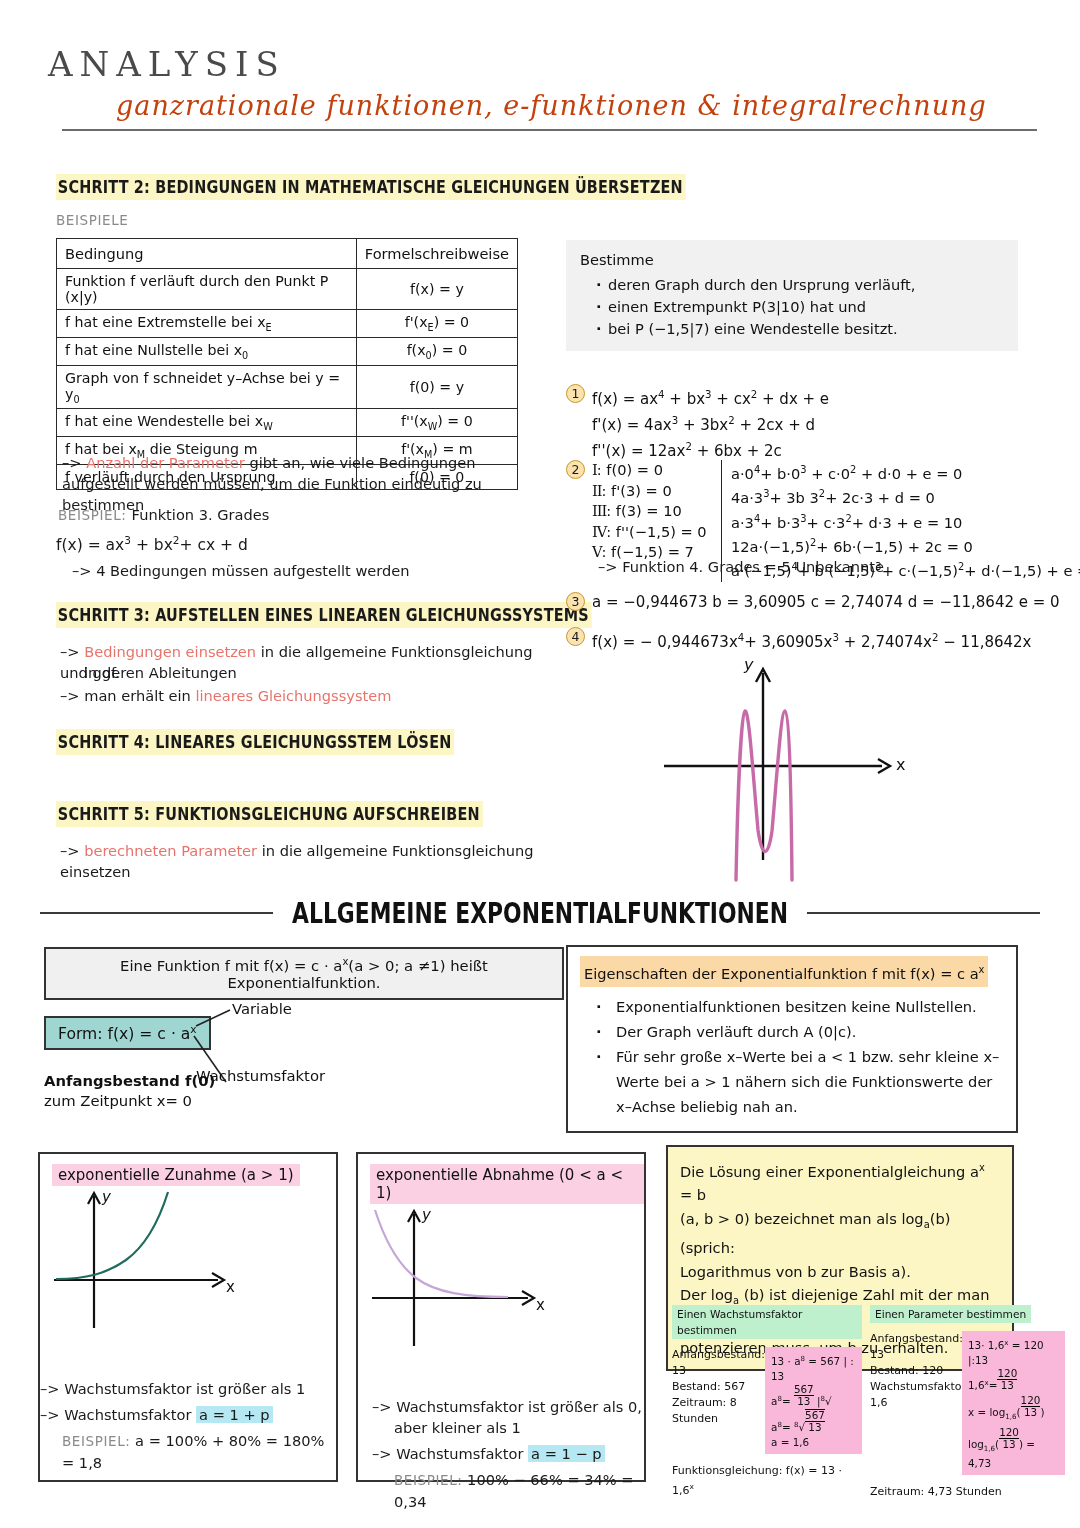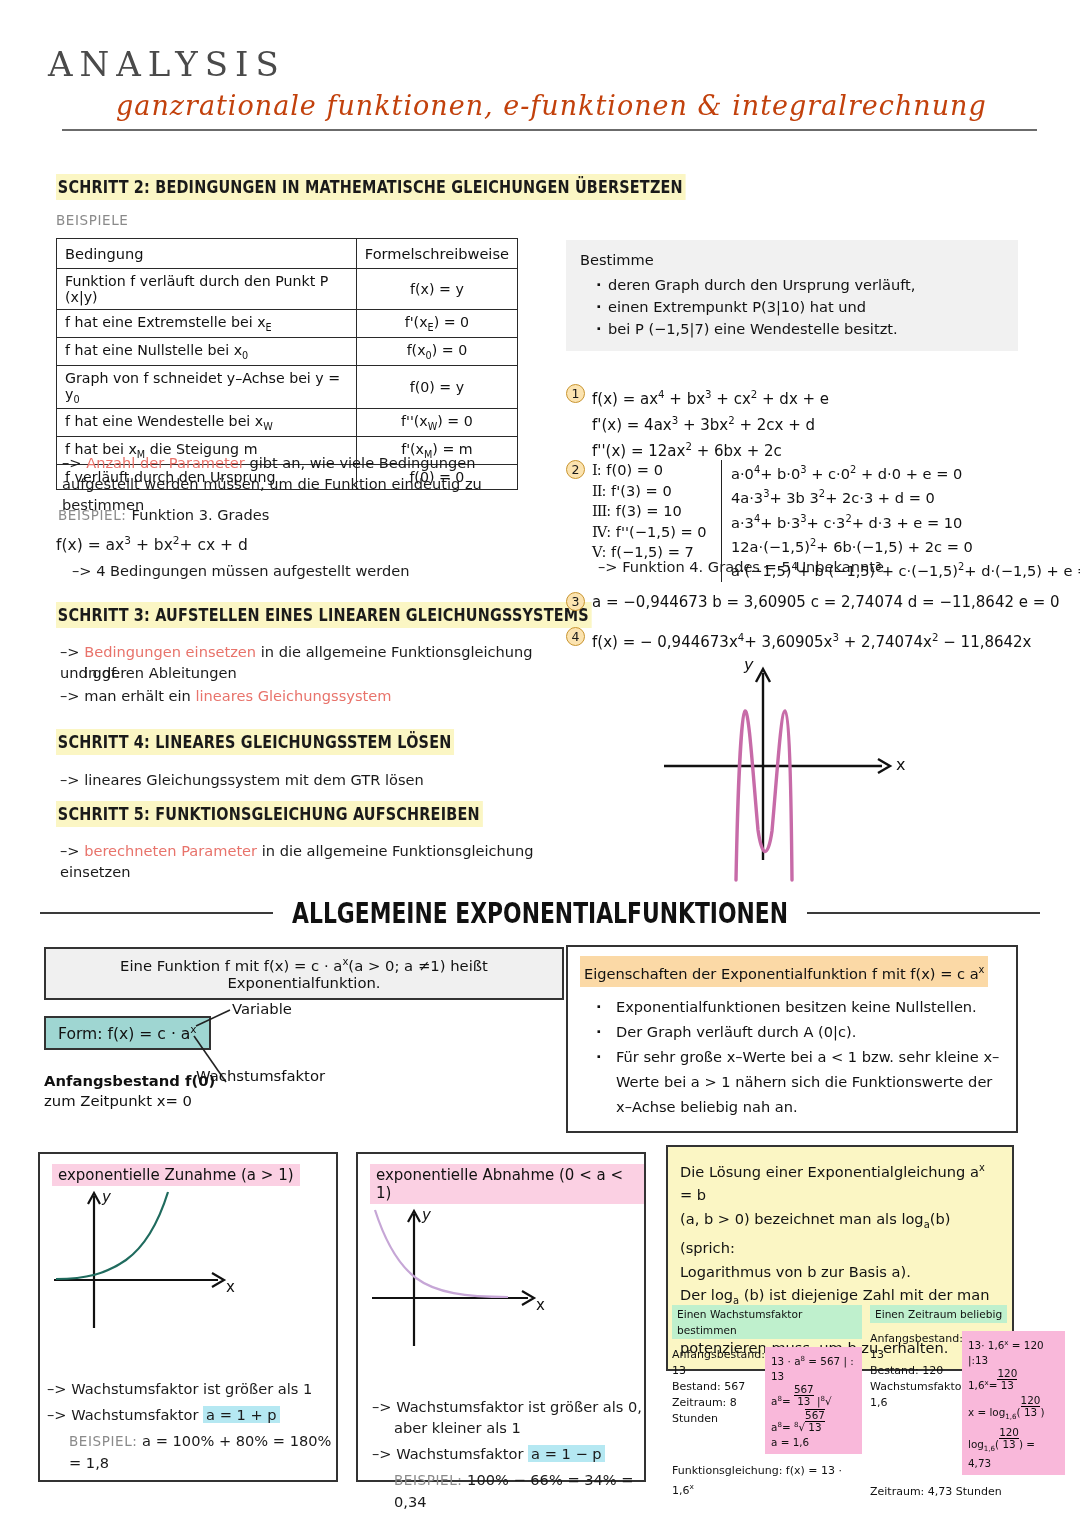--- a/index.html
+++ b/index.html
@@ -222,23 +222,20 @@
   </div>
   <div class="body-txt" style="position:absolute;left:84px;top:662px;">in deren Ableitungen</div>
   <div class="body-txt" style="position:absolute;left:60px;top:685px;">
     <span class="arrow">–&gt;</span> <span>man erhält ein</span>
     <span class="red">lineares Gleichungssystem</span>
   </div>
 
   <div style="position:absolute;left:56px;top:731px;">
     <span class="step-head">SCHRITT 4: LINEARES GLEICHUNGSSTEM LÖSEN</span>
   </div>
-  <div class="body-txt" style="position:absolute;left:60px;top:769px;">
-    <span class="arrow">–&gt;</span> <span>lineares Gleichungssystem mit dem GTR lösen</span>
-  </div>
 
   <div style="position:absolute;left:56px;top:803px;">
     <span class="step-head">SCHRITT 5: FUNKTIONSGLEICHUNG AUFSCHREIBEN</span>
   </div>
   <div class="body-txt" style="position:absolute;left:60px;top:840px;width:500px;">
     <span class="arrow">–&gt;</span> <span class="red">berechneten Parameter</span>
     <span>in die allgemeine Funktionsgleichung einsetzen</span>
   </div>
 
   <div class="bestimme">
@@ -349,21 +346,21 @@
       <svg width="290" height="150" viewBox="0 0 290 150">
         <line x1="54" y1="10" x2="54" y2="142" stroke="#111" stroke-width="2.2"></line>
         <polyline points="48,18 54,7 60,18" fill="none" stroke="#111" stroke-width="2.2"></polyline>
         <line x1="14" y1="94" x2="178" y2="94" stroke="#111" stroke-width="2.2"></line>
         <polyline points="172,87 184,94 172,101" fill="none" stroke="#111" stroke-width="2.2"></polyline>
         <path d="M 16,93 C 46,93 66,88 86,74 C 104,61 118,38 128,6" fill="none" stroke="#1f6b5e" stroke-width="2.2"></path>
       </svg>
       <div style="position:absolute;left:62px;top:2px;font-size:15px;font-style:italic;">y</div>
       <div style="position:absolute;left:186px;top:92px;font-size:15px;">x</div>
     </div>
-    <div class="body-txt" style="padding:42px 0 0 7px;">
+    <div class="body-txt" style="padding:42px 0 0 0;">
       <div>
         <span class="arrow">–&gt;</span> <span>Wachstumsfaktor ist größer als 1</span>
       </div>
       <div style="margin-top:5px;">
         <span class="arrow">–&gt;</span> <span>Wachstumsfaktor</span>
         <span class="cyanhl">a = 1 + p</span>
       </div>
       <div style="margin-top:5px;padding-left:22px;">
         <span class="lbl-caps">BEISPIEL:</span>
         <span>a = 100% + 80% = 180% = 1,8</span>
@@ -424,21 +421,21 @@
         <div>13 · a<sup>8</sup> = 567 | : 13</div>
         <div>a<sup>8</sup>= <span style="display:inline-block;text-align:center;"><span style="border-bottom:1px solid #000;display:block;line-height:11px;">567</span><span style="display:block;line-height:11px;">13</span></span> |<sup>8</sup>√</div>
         <div>a<sup>8</sup>= <sup>8</sup>√<span style="display:inline-block;text-align:center;border-top:1px solid #000;"><span style="border-bottom:1px solid #000;display:block;line-height:11px;">567</span><span style="display:block;line-height:11px;">13</span></span></div>
         <div>a = 1,6</div>
       </div>
     </div>
     <div style="margin-top:9px;">Funktionsgleichung: f(x) = 13 · 1,6<sup>x</sup></div>
   </div>
 
   <div class="calc" style="left:870px;top:1305px;width:195px;">
-    <div><span class="calc-title">Einen Zeitraum beliebig</span></div>
+    <div><span class="calc-title">Einen Parameter bestimmen</span></div>
     <div style="display:flex;margin-top:8px;">
       <div style="width:92px;">
         <div>Anfangsbestand: 13</div>
         <div>Bestand: 120</div>
         <div>Wachstumsfaktor: 1,6</div>
       </div>
       <div class="calc-pink">
         <div>13· 1,6<sup>x</sup> = 120 |:13</div>
         <div>1,6<sup>x</sup>=<span style="display:inline-block;text-align:center;"><span style="border-bottom:1px solid #000;display:block;line-height:11px;">120</span><span style="display:block;line-height:11px;">13</span></span></div>
         <div style="margin-top:2px;">x = log<sub>1,6</sub>(<span style="display:inline-block;text-align:center;"><span style="border-bottom:1px solid #000;display:block;line-height:11px;">120</span><span style="display:block;line-height:11px;">13</span></span>)</div>

